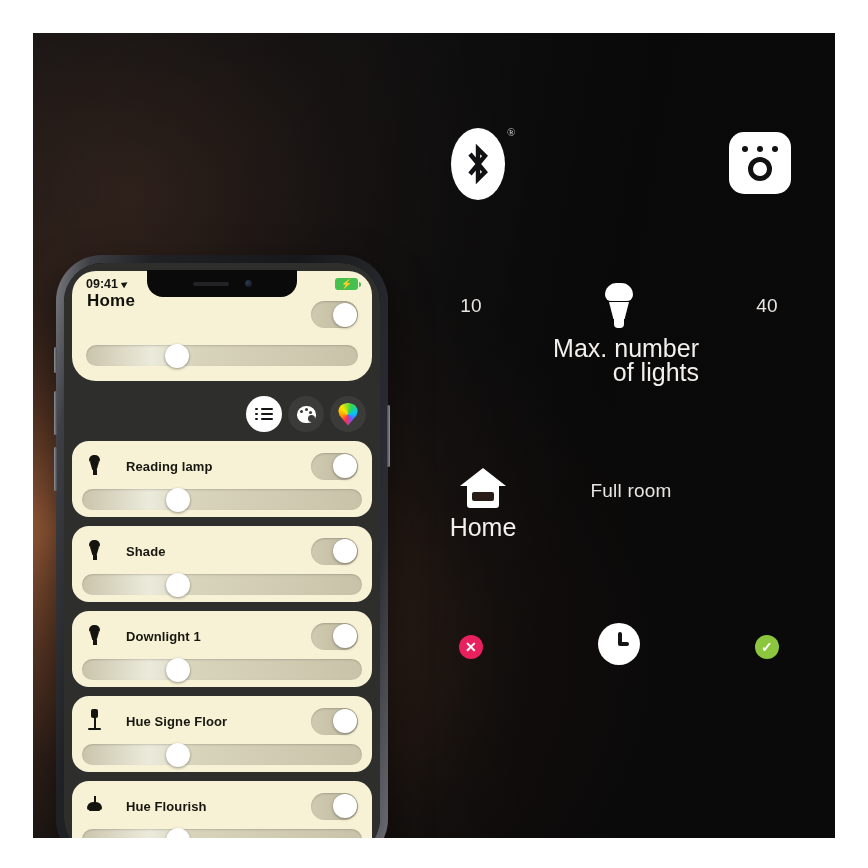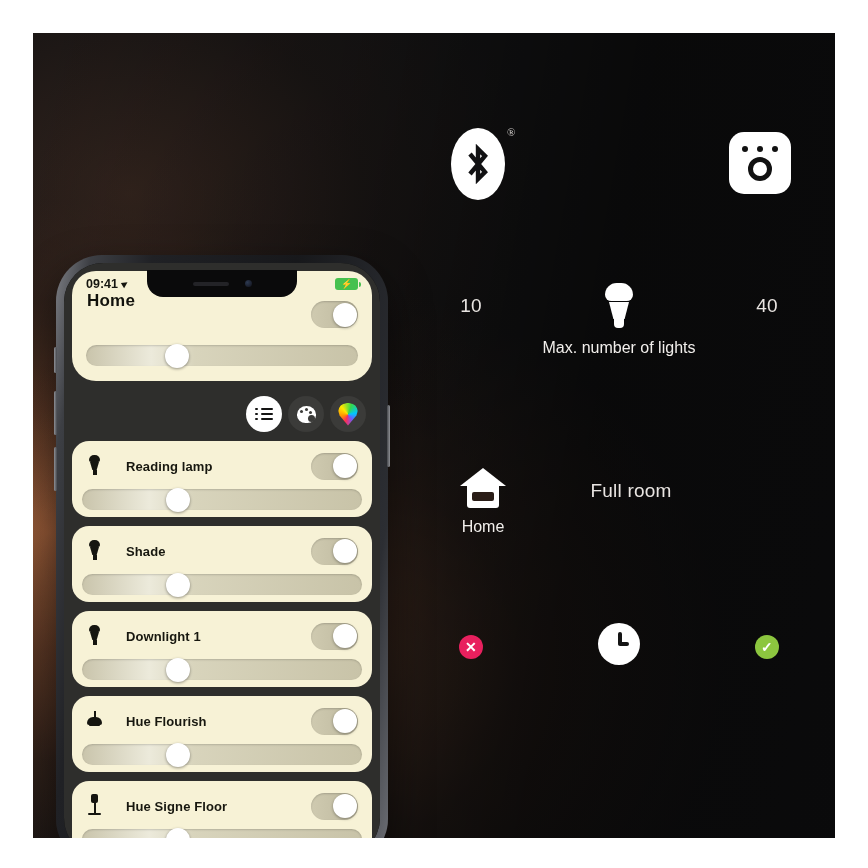--- a/index.html
+++ b/index.html
@@ -80,21 +80,21 @@
   .frow { position:absolute; left:0; width:432px; display:flex; align-items:flex-start; }
   .frow .side {
     width:136px; color:#e9e5e2; font-size:19px; letter-spacing:.2px;
     display:flex; align-items:center; justify-content:center; padding-top:12px;
     white-space:pre-line;
   }
   .frow .mid {
     width:160px; display:flex; flex-direction:column; align-items:center;
   }
   .frow .mid .lbl {
-    color:#f2efec; font-size:16px; line-height:24px; text-align:right; margin-top:7px;
+    color:#f2efec; font-size:25px; line-height:24px; text-align:right; margin-top:7px;
   }
 
   .row-lights { top:250px; }
   .row-range  { top:435px; }
   .row-timer  { top:590px; }
 
   
   .ico-bulb { width:30px; height:46px; position:relative; }
   .ico-bulb .cap {
     position:absolute; top:0; left:1px; width:28px; height:18px;
@@ -470,51 +470,51 @@
                   <span class="knob"></span>
                 </span>
               </div>
               <div class="slider light-slider">
                 <span class="knob"></span>
               </div>
             </div>
 
             <div class="light-card">
               <div class="light-row">
+                <span class="ic ic-floor">
+                  <span class="hd"></span>
+                    <span class="st"></span>
+                    <span class="ft"></span>
+                </span>
+                <span class="light-name">Hue Signe Floor</span>
+                <span class="toggle">
+                  <span class="knob"></span>
+                </span>
+              </div>
+              <div class="slider light-slider">
+                <span class="knob"></span>
+              </div>
+            </div>
+
+            <div class="light-card">
+              <div class="light-row">
                 <span class="ic ic-pend">
                   <span class="cord"></span>
                     <span class="sh"></span>
                     <span class="bar"></span>
                 </span>
                 <span class="light-name">Hue Flourish</span>
                 <span class="toggle">
                   <span class="knob"></span>
                 </span>
               </div>
               <div class="slider light-slider">
                 <span class="knob"></span>
               </div>
             </div>
 
-            <div class="light-card">
-              <div class="light-row">
-                <span class="ic ic-floor">
-                  <span class="hd"></span>
-                    <span class="st"></span>
-                    <span class="ft"></span>
-                </span>
-                <span class="light-name">Hue Signe Floor</span>
-                <span class="toggle">
-                  <span class="knob"></span>
-                </span>
-              </div>
-              <div class="slider light-slider">
-                <span class="knob"></span>
-              </div>
-            </div>
-
           </div>
         </div>
       </div>
     </div>
 
   </div>
 </div>
 
 </body></html>

